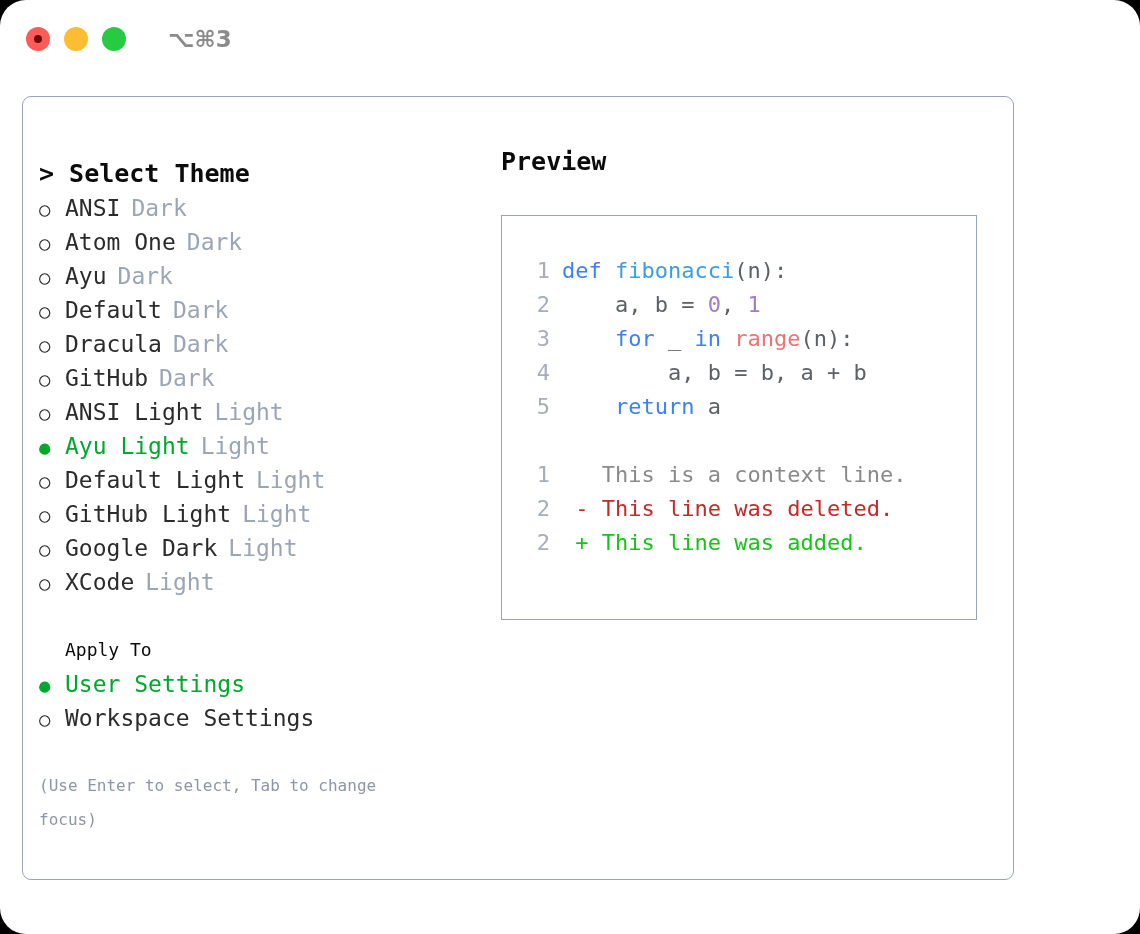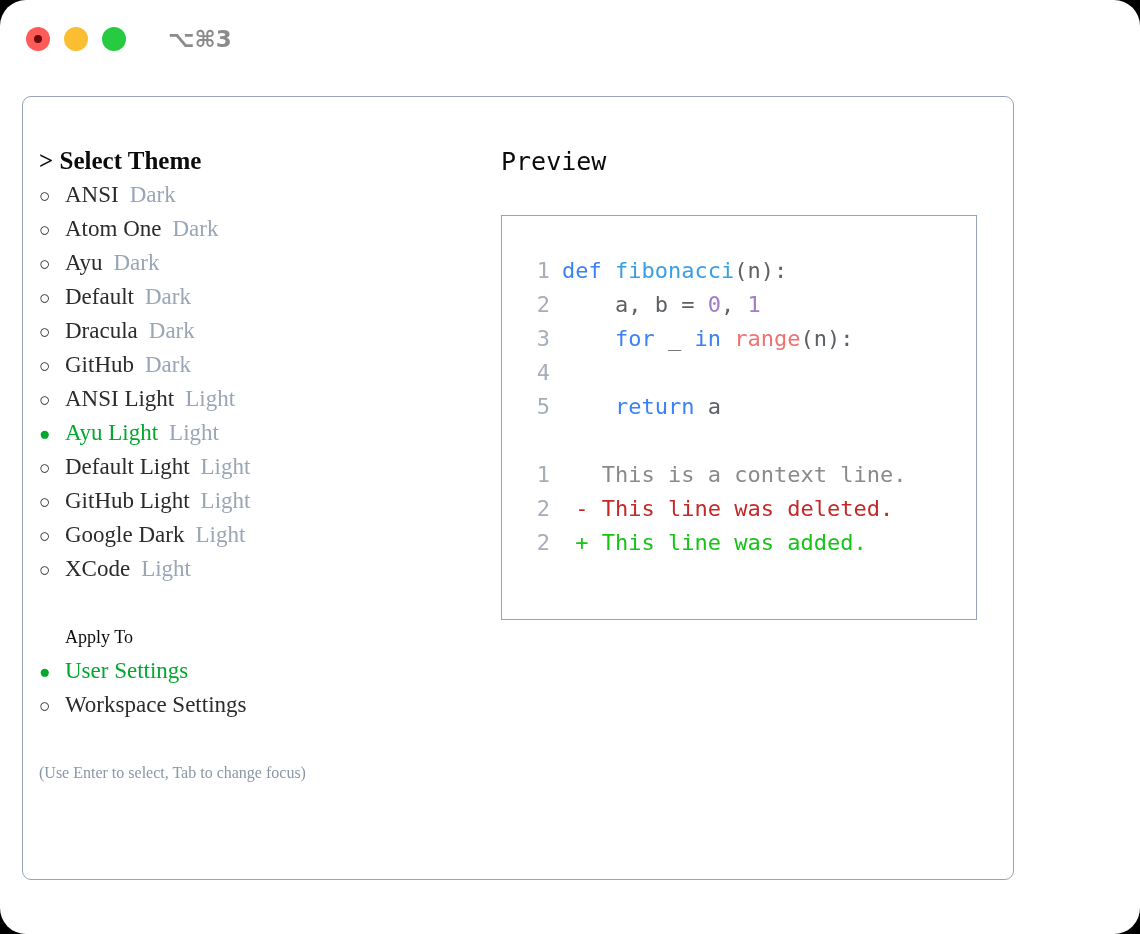--- a/index.html
+++ b/index.html
@@ -84,23 +84,22 @@
   .columns {
     position: absolute;
     left: 0; top: 0;
     width: 100%; height: 100%;
   }
 
   
   .left-col {
     position: absolute;
     left: 16px;
-    top: 47px;
+    top: 60px;
     width: 450px;
-    font-family: Liberation Serif, serif;
   }
 
   .heading {
     font-size: 25px;
     font-weight: bold;
     color: #0b0b0b;
     line-height: 34px;
     white-space: pre;
   }
 
@@ -146,21 +145,21 @@
 
   
   .right-col {
     position: absolute;
     left: 478px;
     top: 48px;
     width: 500px;
   }
   .preview-title {
     font-size: 25px;
-    font-weight: normal;
+    font-weight: bold;
     color: #0b0b0b;
     line-height: 34px;
   }
   .preview-panel {
     margin-top: 36px;
     width: 476px;
     height: 405px;
     border: 1.5px solid #97a3b6;
     box-sizing: border-box;
     background: #ffffff;
@@ -242,21 +241,21 @@
       </div>
 
       <div class="right-col">
         <div class="preview-title">Preview</div>
 
         <div class="preview-panel">
           <div id="code-block">
               <div class="code-line"><span class="lineno">1</span><span class="code-body"><span class="tok-kw">def </span><span class="tok-fn">fibonacci</span><span class="tok-punc">(n):</span></span></div>
               <div class="code-line"><span class="lineno">2</span><span class="code-body"><span class="tok-var">    a, b = </span><span class="tok-num">0</span><span class="tok-punc">, </span><span class="tok-num">1</span></span></div>
               <div class="code-line"><span class="lineno">3</span><span class="code-body"><span class="tok-var">    </span><span class="tok-kw">for</span><span class="tok-var"> _ </span><span class="tok-kw">in</span><span class="tok-var"> </span><span class="tok-call">range</span><span class="tok-punc">(n):</span></span></div>
-              <div class="code-line"><span class="lineno">4</span></div>
+              <div class="code-line"><span class="lineno">4</span><span class="code-body"><span class="tok-var">        a, b = b, a + b</span></span></div>
               <div class="code-line"><span class="lineno">5</span><span class="code-body"><span class="tok-var">    </span><span class="tok-kw">return</span><span class="tok-var"> a</span></span></div>
             </div>
           <div class="diff-gap"></div>
           <div id="diff-block">
               <div class="code-line"><span class="lineno">1</span><span class="code-body diff-ctx">   This is a context line.</span></div>
               <div class="code-line"><span class="lineno">2</span><span class="code-body diff-del"> - This line was deleted.</span></div>
               <div class="code-line"><span class="lineno">2</span><span class="code-body diff-add"> + This line was added.</span></div>
             </div>
         </div>
       </div>

